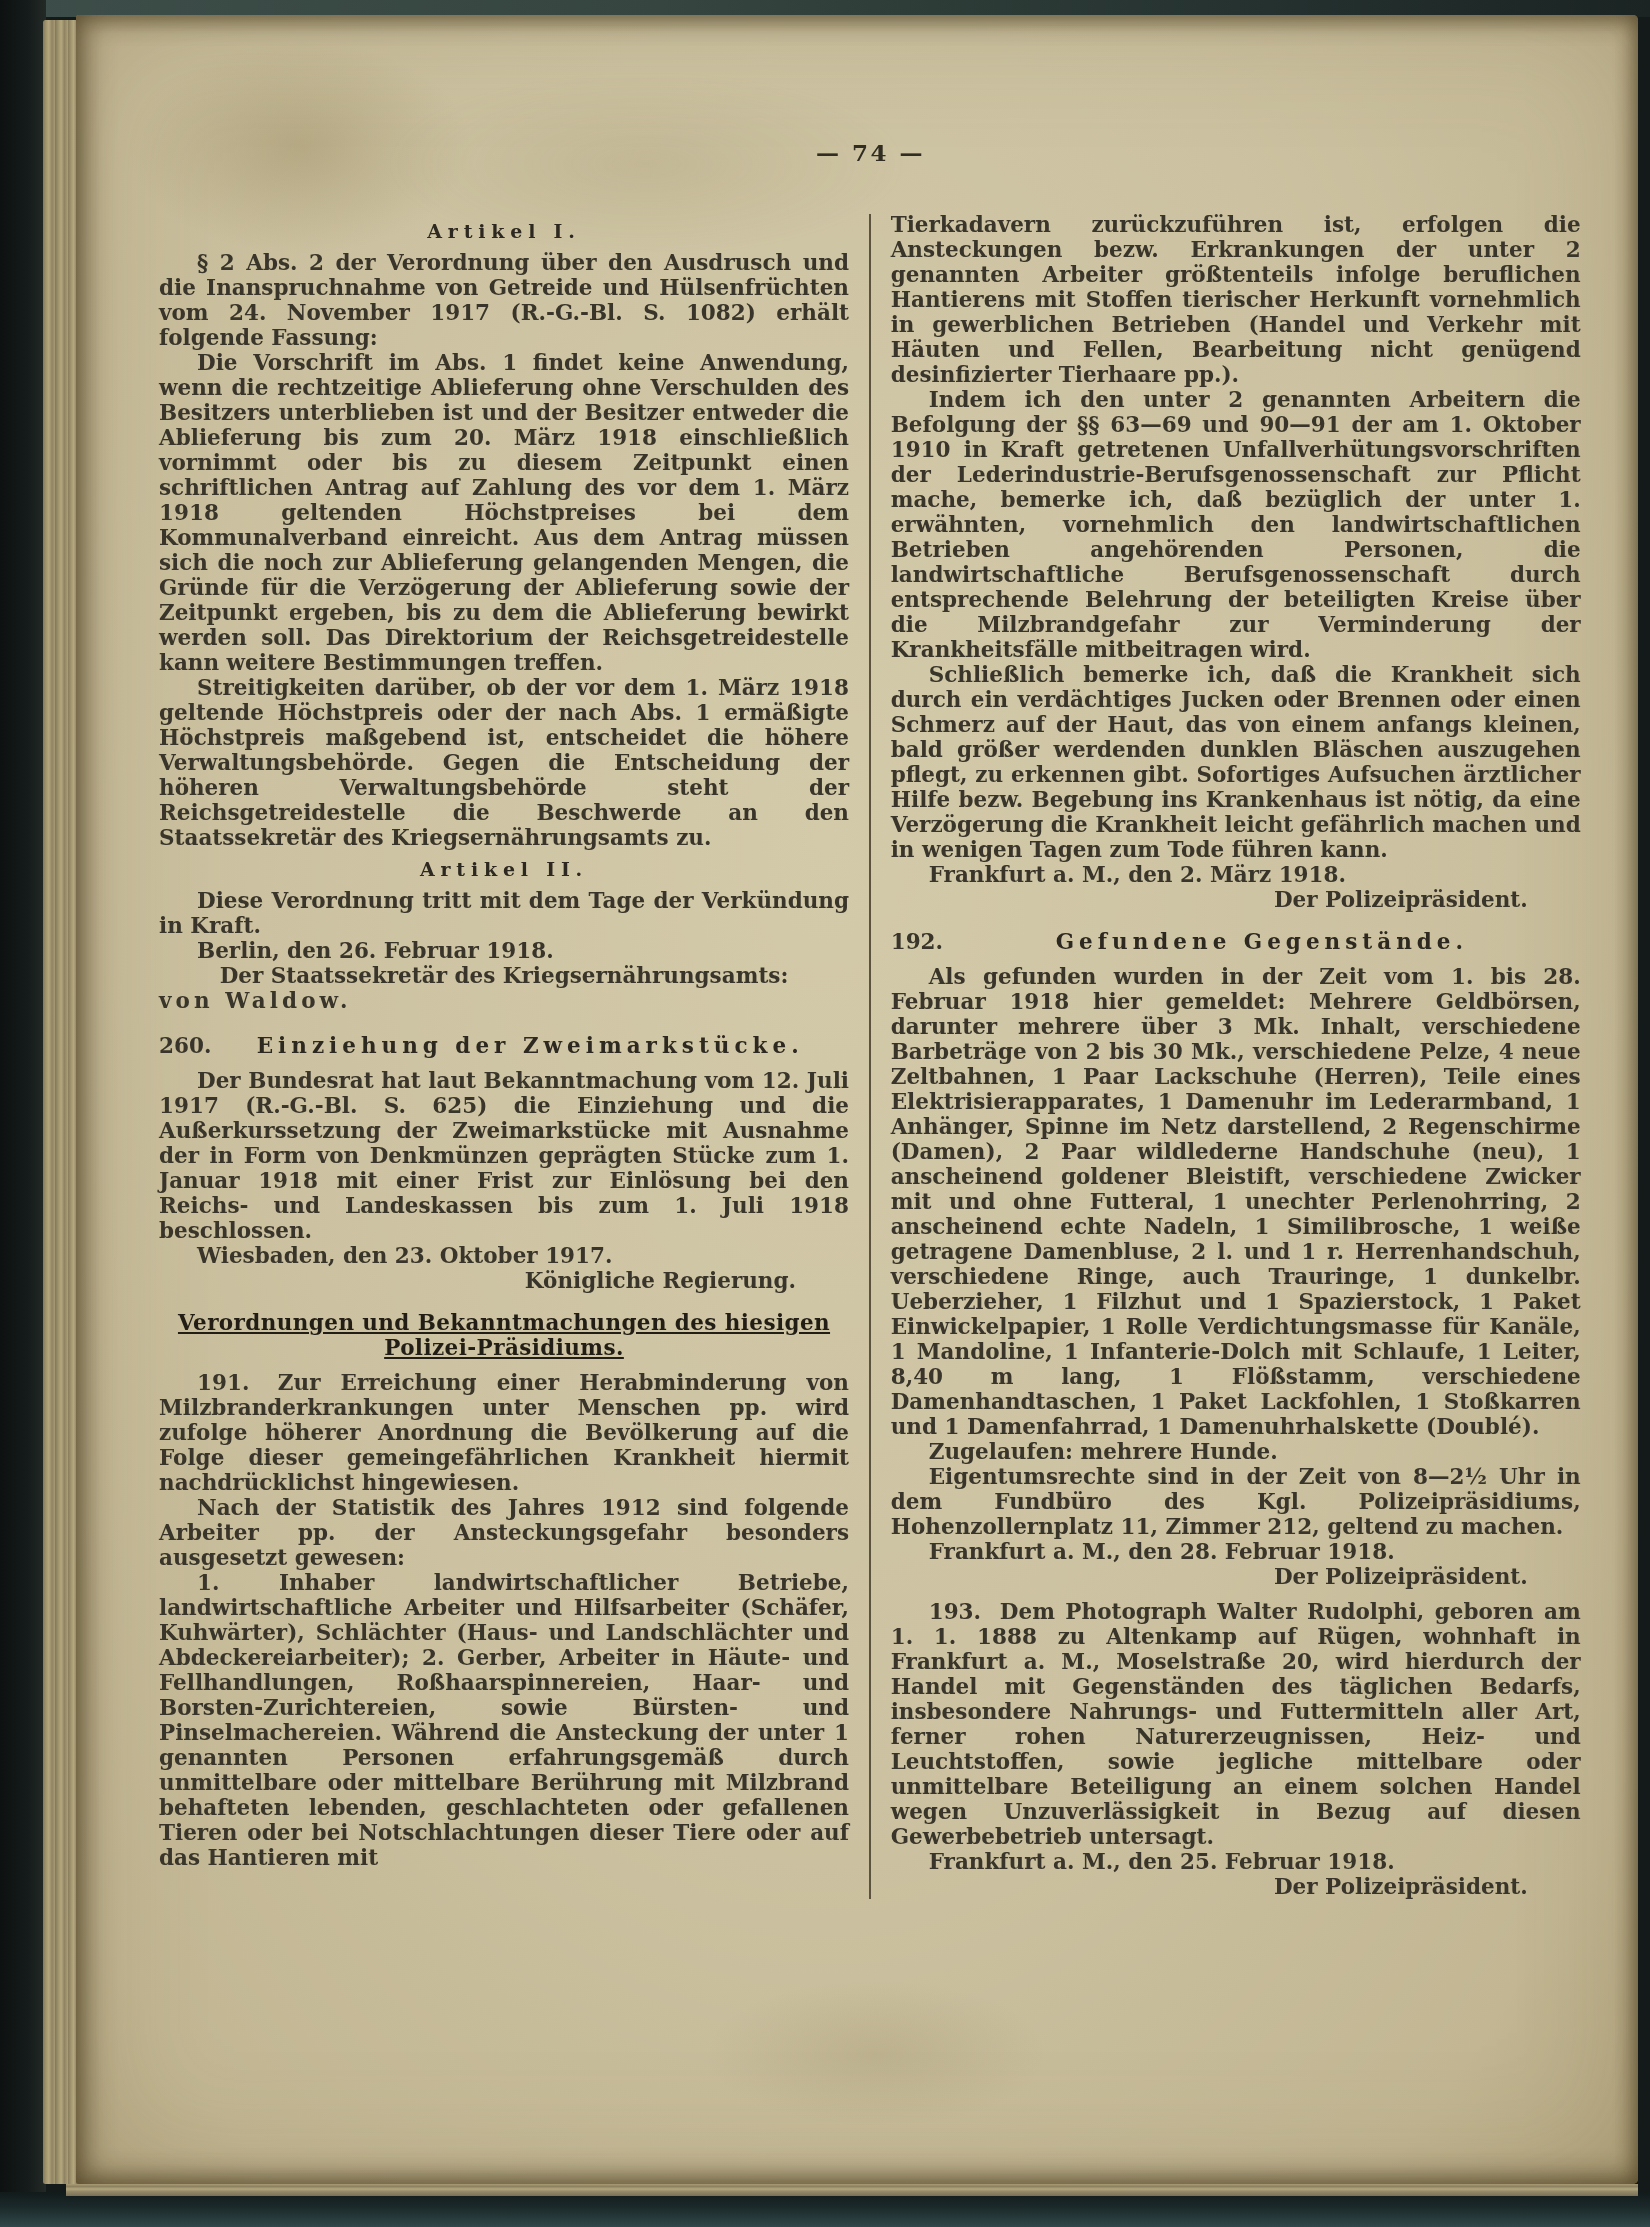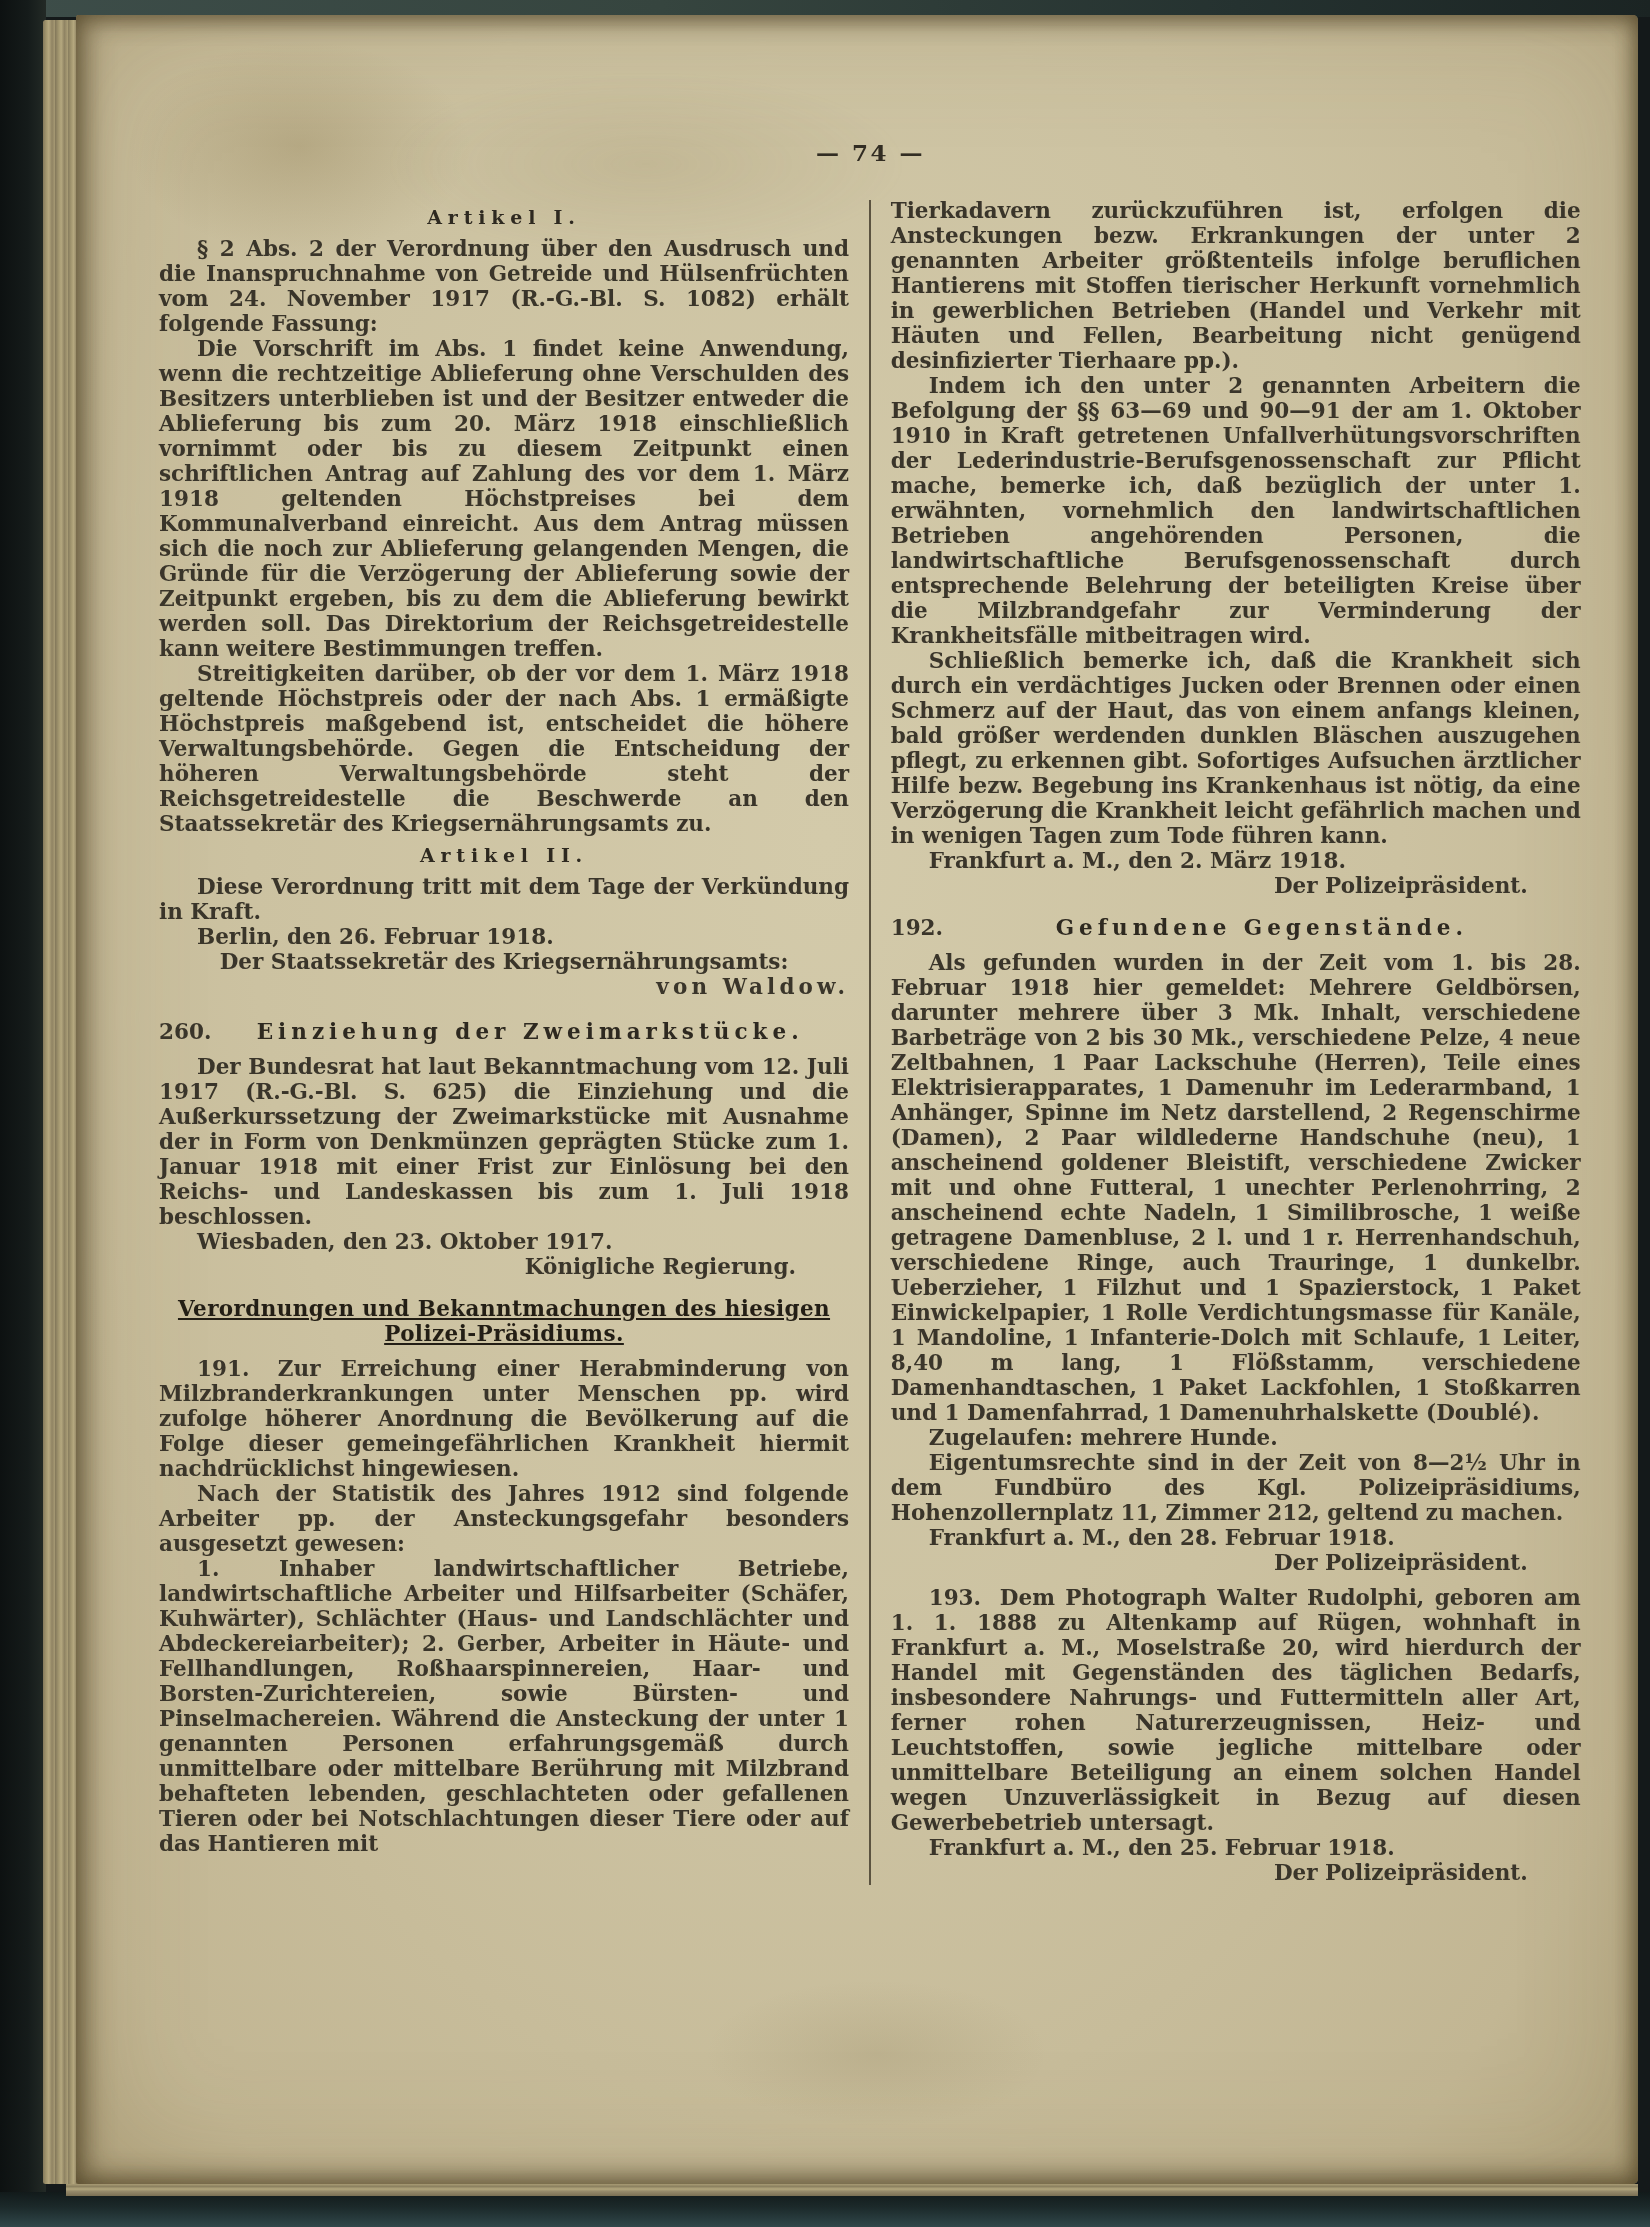--- a/index.html
+++ b/index.html
@@ -72,38 +72,38 @@
     font-weight: bold;
     text-align: justify;
     hyphens: auto;
     -webkit-hyphens: auto;
   }
   .page-number {
     text-align: center;
     font-size: 23px;
     letter-spacing: 2.5px;
     color: #322d23;
-    margin-bottom: 33px;
+    margin-bottom: 47px;
   }
   .columns { display: flex; align-items: stretch; }
   .col { width: 690px; }
   .divider { width: 1.7px; background: #5b5340; margin: 1.7px 20px 0 20px; }
 
   p { margin: 0; }
   p.indent { text-indent: 38px; }
   .h-center {
     text-align: center;
     letter-spacing: 5.8px;
     font-size: 19px;
     color: #2e2920;
     margin: 6.6px 0 6.6px 0;
     font-weight: bold;
   }
   .sig-center { text-align: center; text-indent: 0; }
-  .sig-spread { text-align: right; letter-spacing: 4.1px; margin-bottom: 20px; }
+  .sig-spread { text-align: left; letter-spacing: 4.1px; margin-bottom: 20px; }
   .sig-right { text-align: right; padding-right: 53px; }
   .num-heading { display: flex; align-items: flex-start; margin: 16.5px 0 10px 0; }
   .num-heading .num { letter-spacing: 0; }
   .num-heading .title { flex: 1; text-align: center; letter-spacing: 5px; color: #2e2920; }
   .section-head {
     text-align: center;
     color: #231e15;
     margin: 16.5px 0 10px 0;
     letter-spacing: 0.4px;
     text-decoration: underline;

